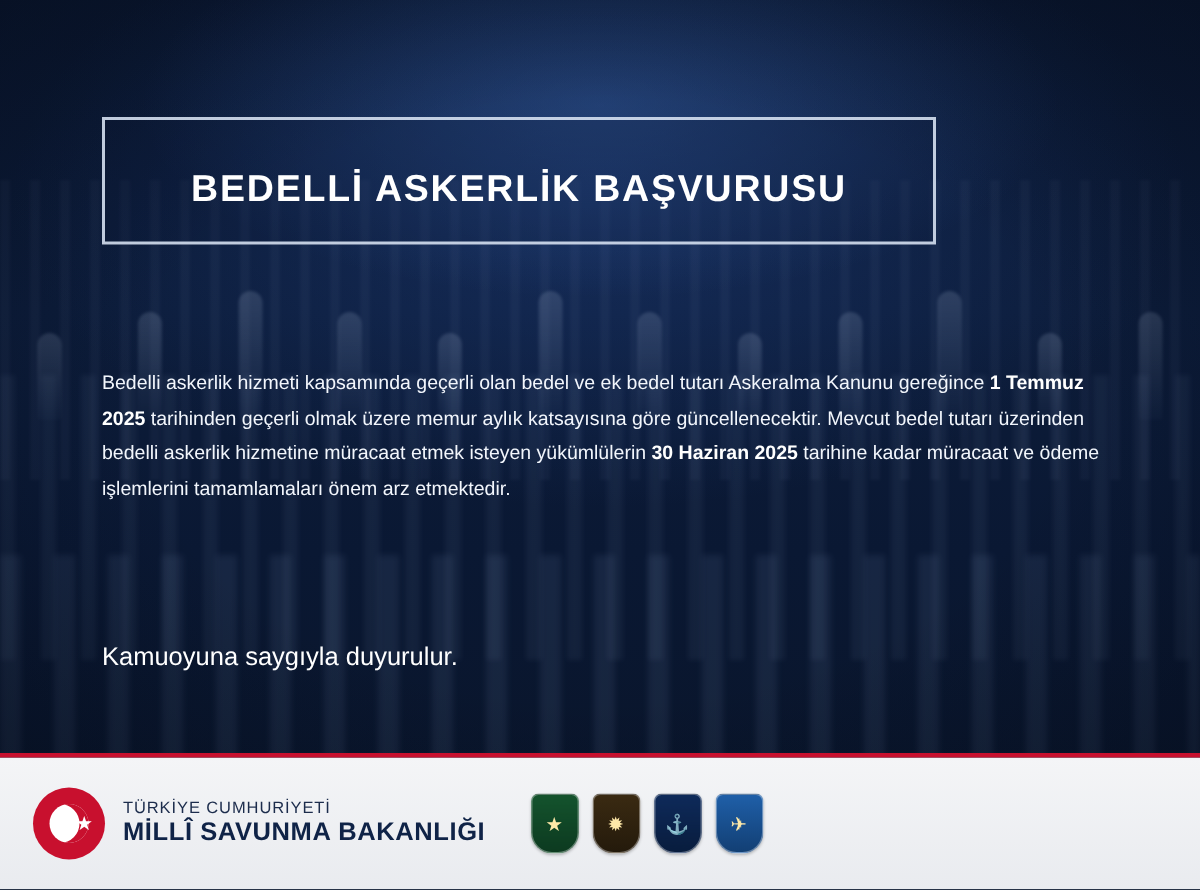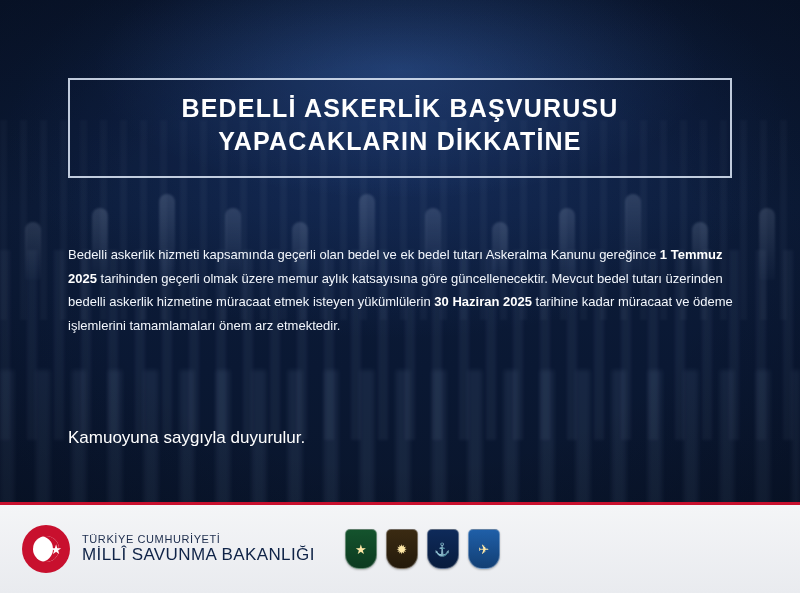--- a/index.html
+++ b/index.html
@@ -79,24 +79,24 @@
     position: absolute; left: 50%; top: -60px;
     width: 620px; height: 260px; transform: translateX(-50%);
     background: radial-gradient(ellipse at center, rgba(70,120,200,0.30), rgba(70,120,200,0) 70%);
     pointer-events: none;
   }
 
   
   .headline-box {
     position: absolute;
     left: 68px; top: 78px;
-    width: 664px;
+    width: 556px;
     box-sizing: border-box;
     border: 2px solid rgba(225,235,250,0.85);
-    padding: 12px 10px 18px;
+    padding: 30px 10px 18px;
     text-align: center;
     background: rgba(10,24,48,0.18);
   }
   .headline-box .line {
     color: #ffffff;
     font-weight: bold;
     font-size: 25px;
     letter-spacing: 1.2px;
     line-height: 1.32;
     white-space: nowrap;
@@ -156,21 +156,21 @@
     transform: translateY(-50%);
     color: #ffffff;
     font-size: 13px;
     line-height: 1;
   }
   .ministry-text { margin-left: 12px; }
   .ministry-text .l1 {
     color: #1c2c4c; font-size: 11px; letter-spacing: .6px;
   }
   .ministry-text .l2 {
-    color: #0f2347; font-size: 17px; font-weight: normal; letter-spacing: .4px;
+    color: #0f2347; font-size: 17px; font-weight: bold; letter-spacing: .4px;
   }
   .force-badges {
     display: flex; align-items: center; gap: 9px;
     margin-left: 30px;
   }
   .badge {
     width: 30px; height: 38px;
     border-radius: 5px 5px 14px 14px;
     display: flex; align-items: center; justify-content: center;
     color: #ffe9a8;
@@ -239,21 +239,20 @@
       <span class="sil"></span>
     <span class="sil tall"></span>
       <span class="sil short"></span>
       <span class="sil"></span>
   </div>
 
   <div class="vignette"></div>
 
   <div class="headline-box">
     <div class="line">BEDELLİ ASKERLİK BAŞVURUSU</div>
-    <div class="line">YAPACAKLARIN DİKKATİNE</div>
   </div>
 
   <div class="body-text">
     <span>Bedelli askerlik hizmeti kapsamında geçerli olan bedel ve ek bedel tutarı Askeralma Kanunu gereğince </span><b>1 Temmuz 2025</b><span> tarihinden geçerli olmak üzere memur aylık katsayısına göre güncellenecektir. Mevcut bedel tutarı üzerinden bedelli askerlik hizmetine müracaat etmek isteyen yükümlülerin </span><b>30 Haziran 2025</b><span> tarihine kadar müracaat ve ödeme işlemlerini tamamlamaları önem arz etmektedir.</span>
   </div>
 
   <div class="closing">Kamuoyuna saygıyla duyurulur.</div>
 
   <div class="footer">
     <div class="footer-left">

